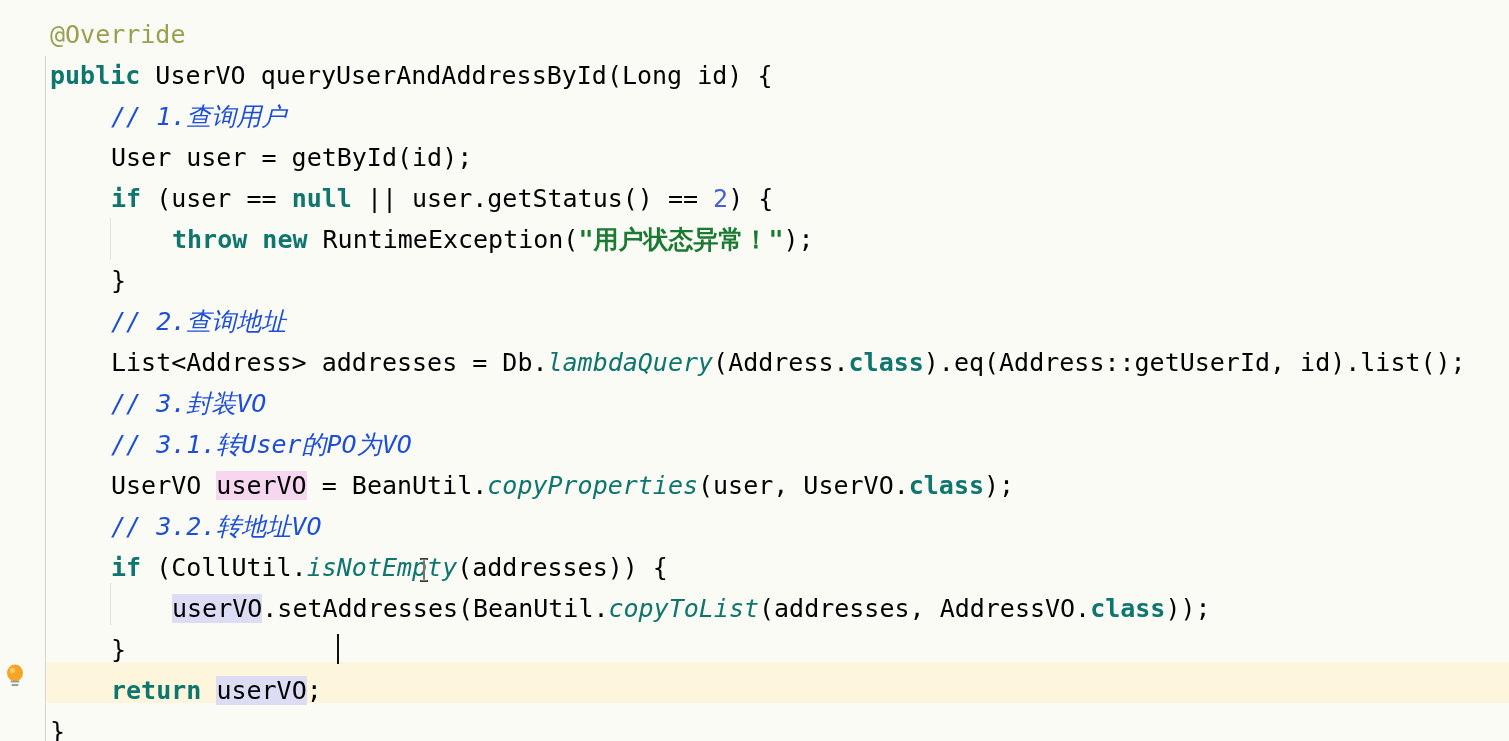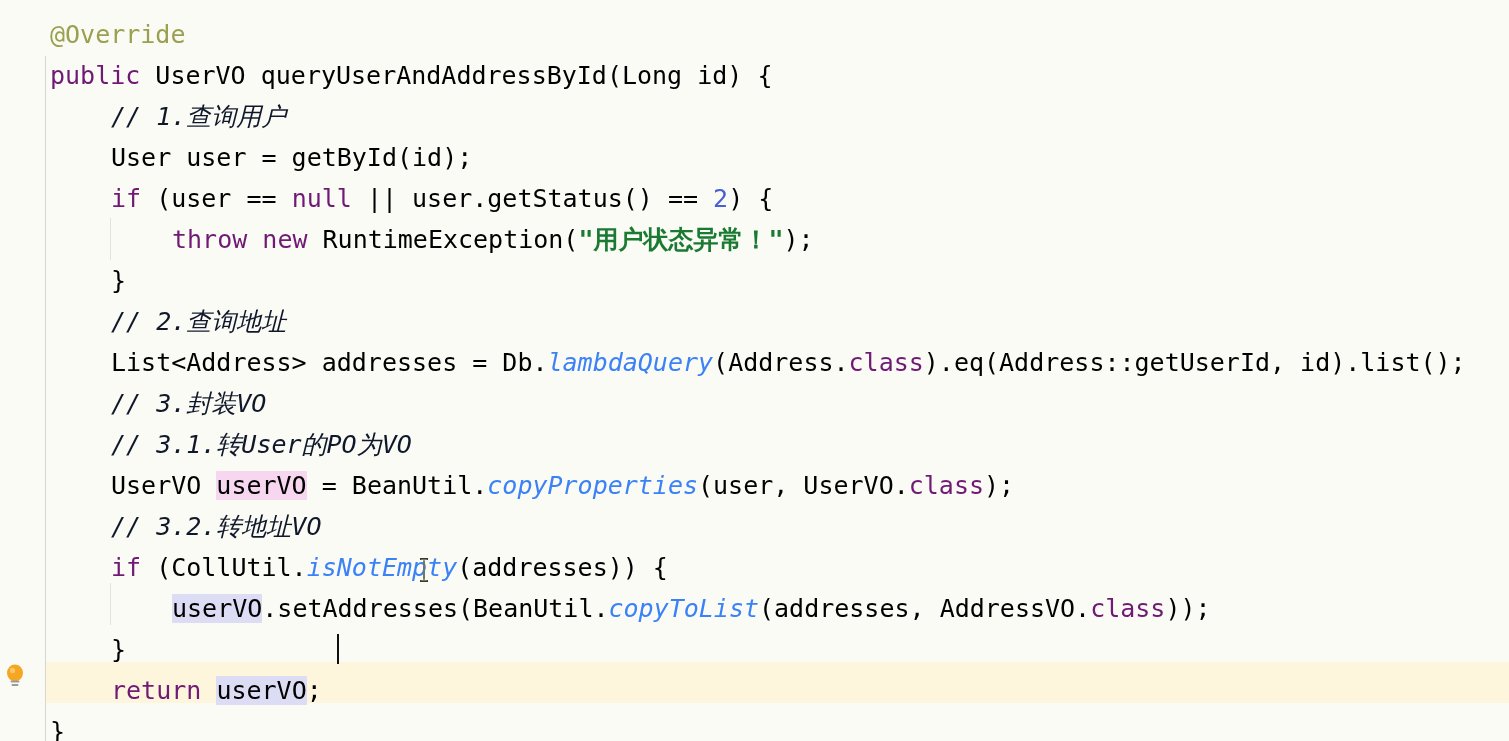--- a/index.html
+++ b/index.html
@@ -83,26 +83,26 @@
   }
   .line {
     position: absolute;
     left: 0;
     height: 41px;
     white-space: pre;
     padding-left: 50px;
   }
 
   
-  .kw        { color: #701a75; font-weight: normal; }
+  .kw        { color: #0f766e; font-weight: bold; }
   .anno      { color: #9aa04f; }
-  .cmt       { color: #0f172a; font-style: italic; }
+  .cmt       { color: #1d4ed8; font-style: italic; }
   .str       { color: #1a7a32; font-weight: bold; }
   .num       { color: #4a5fd6; }
-  .stat      { font-style: italic; color: #3b82f6; }
+  .stat      { font-style: italic; color: #0f766e; }
   .plain     { color: #000000; }
 
   
   .hl-pink {
     background: #f7d6ef;
     border-radius: 1px;
   }
   .hl-lav {
     background: #dcdcf5;
     border-radius: 1px;

